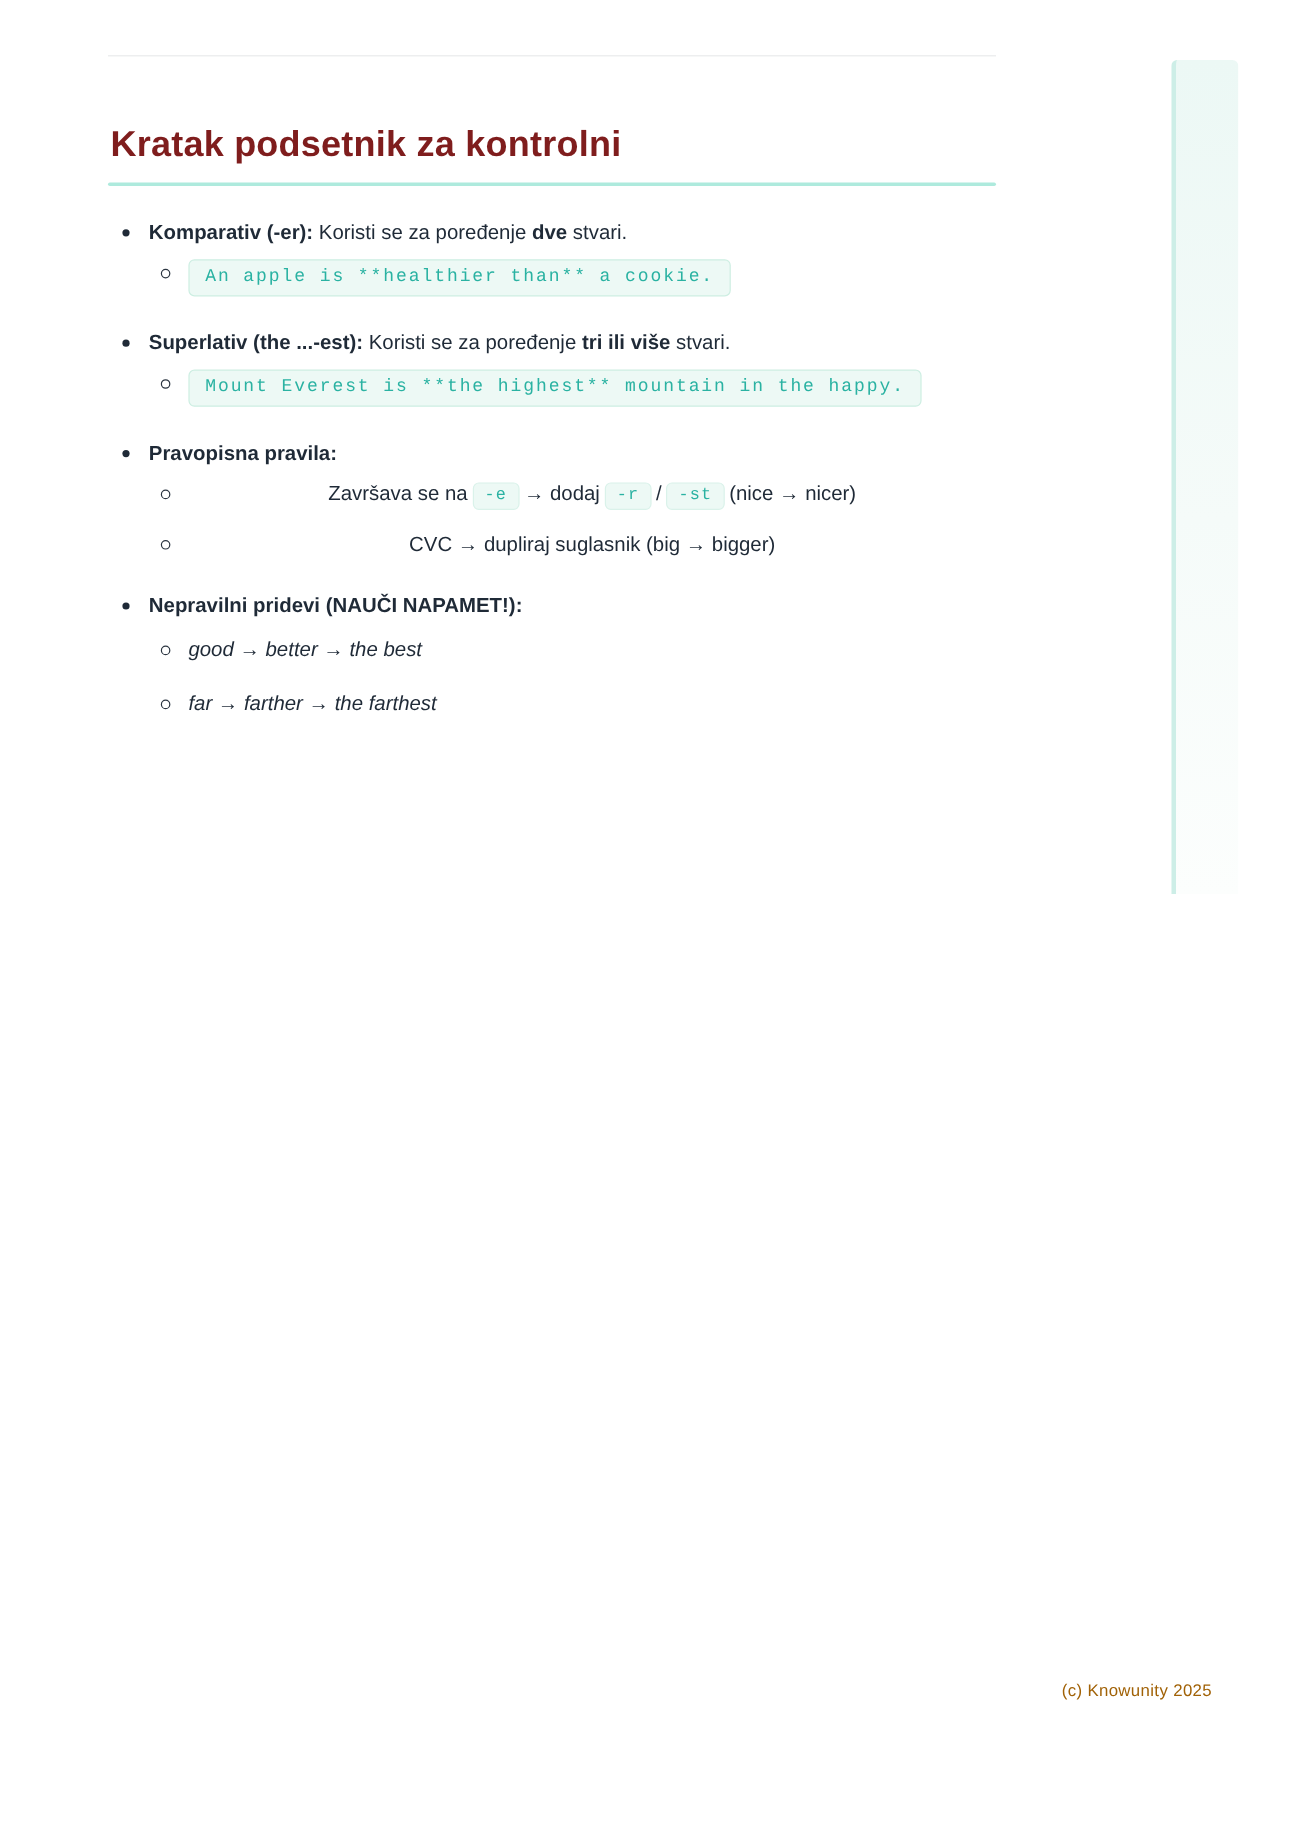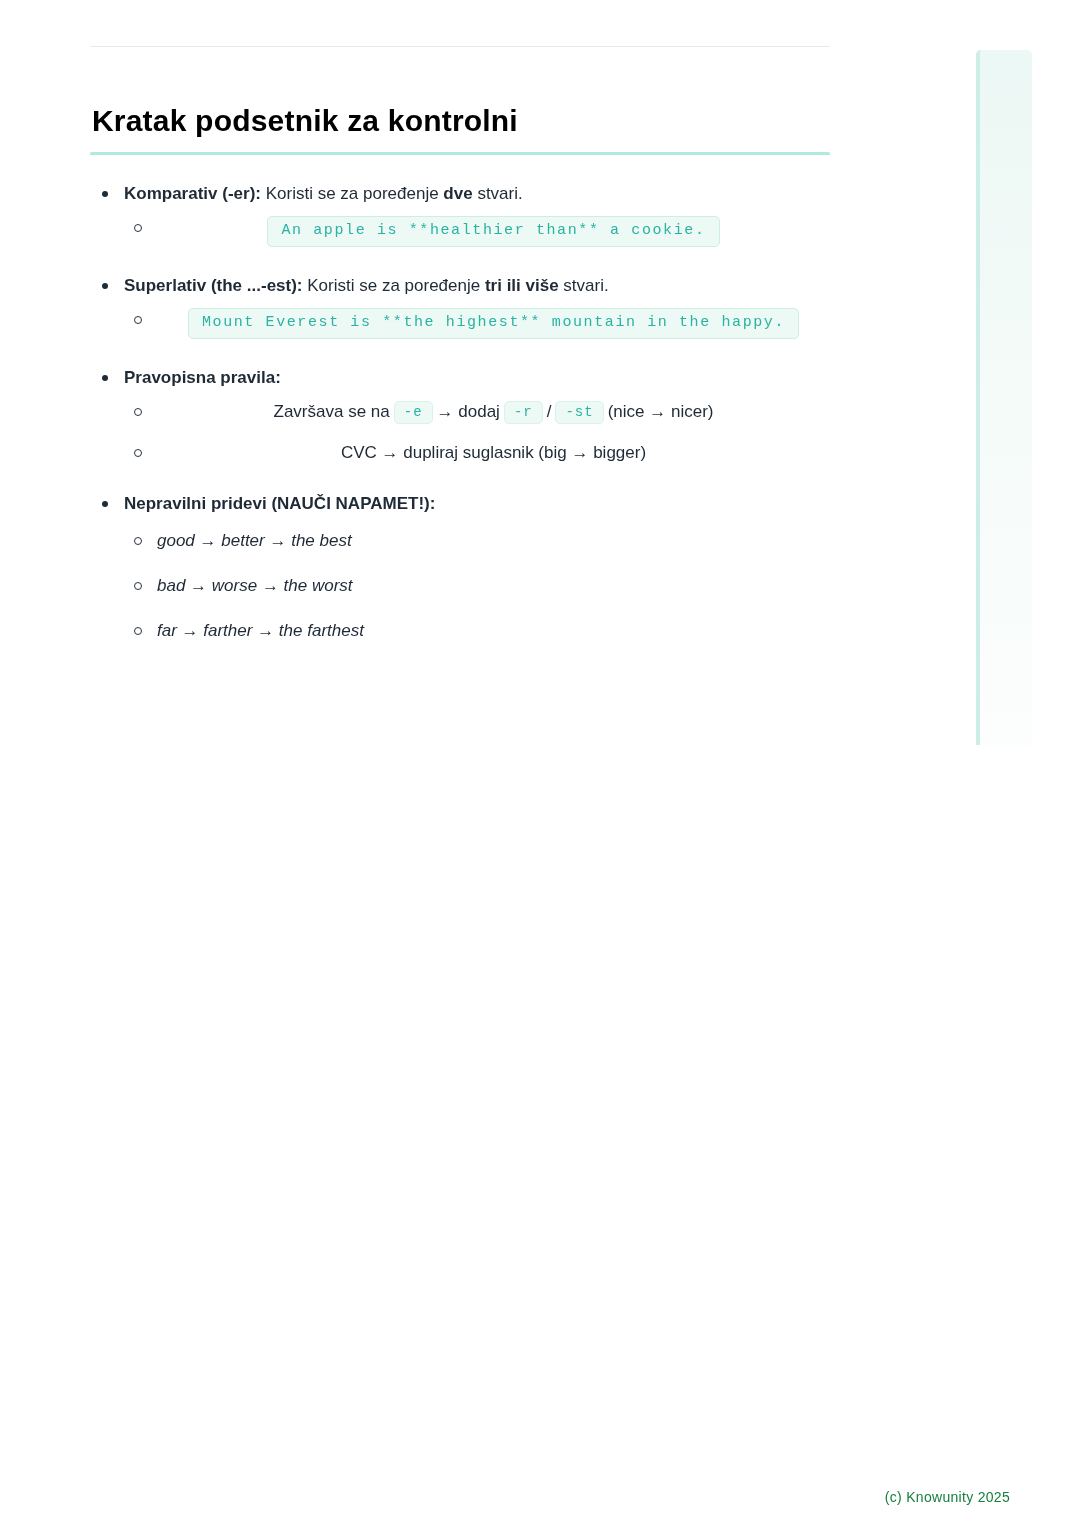--- a/index.html
+++ b/index.html
@@ -31,21 +31,21 @@
   .top-rule {
     height: 1px;
     background: #e9eaec;
   }
 
   h1.page-title {
     margin: 55px 0 0 2px;
     font-size: 30px;
     line-height: 37px;
     font-weight: 700;
-    color: #000000;
+    color: #7f1d1d;
     letter-spacing: 0.2px;
   }
 
   .title-underline {
     margin-top: 13px;
     height: 3px;
     background: #aeeadd;
     border-radius: 2px;
   }
 
@@ -77,21 +77,21 @@
   .sub::before {
     content: "";
     position: absolute;
     left: 44px; top: 8px;
     width: 6px; height: 6px;
     border: 1.6px solid #2a3440;
     border-radius: 50%;
     background: transparent;
   }
 
-  .code-row { margin-top: 10px; text-align: center; }
+  .code-row { margin-top: 10px; }
   .rule-row { margin-top: 17px; text-align: center; }
   .rule-row.first { margin-top: 10px; }
   .irr-row { margin-top: 21px; font-style: italic; }
   .irr-row.first { margin-top: 13px; }
 
   .codeblock {
     display: inline-block;
     background: #edf9f5;
     border: 1px solid #cdeee2;
     border-radius: 5px;
@@ -114,24 +114,24 @@
     font-size: 14px;
     line-height: 16px;
     letter-spacing: 1px;
     color: #2ab2a2;
     margin: 0 4px;
     vertical-align: 1px;
   }
 
   .footer {
     position: absolute;
-    top: 1489px;
+    top: 1400px;
     right: 70px;
     font-size: 14px;
-    color: #15803d;
+    color: #a16207;
     letter-spacing: 0.3px;
   }
 </style>
 </head>
 <body>
 
 <div class="side-band"></div>
 
 <div class="content">
 
@@ -160,19 +160,18 @@
     <div class="sub rule-row first"><span>Završava se na</span><span class="chip">-e</span><span>→ dodaj</span><span class="chip">-r</span><span>/</span><span class="chip">-st</span><span>(nice → nicer)</span></div>
 
     <div class="sub rule-row"><span>CVC → dupliraj suglasnik (big → bigger)</span></div>
 
   </div>
 
   <div class="section">
     <div class="li"><span class="b">Nepravilni pridevi (NAUČI NAPAMET!):</span></div>
 
     <div class="sub irr-row first"><span>good → better → the best</span></div>
-    <div class="sub irr-row"><span>bad → worse → the worst</span></div>
     <div class="sub irr-row"><span>far → farther → the farthest</span></div>
   </div>
 
 </div>
 
 <div class="footer">(c) Knowunity 2025</div>
 
 </body></html>

